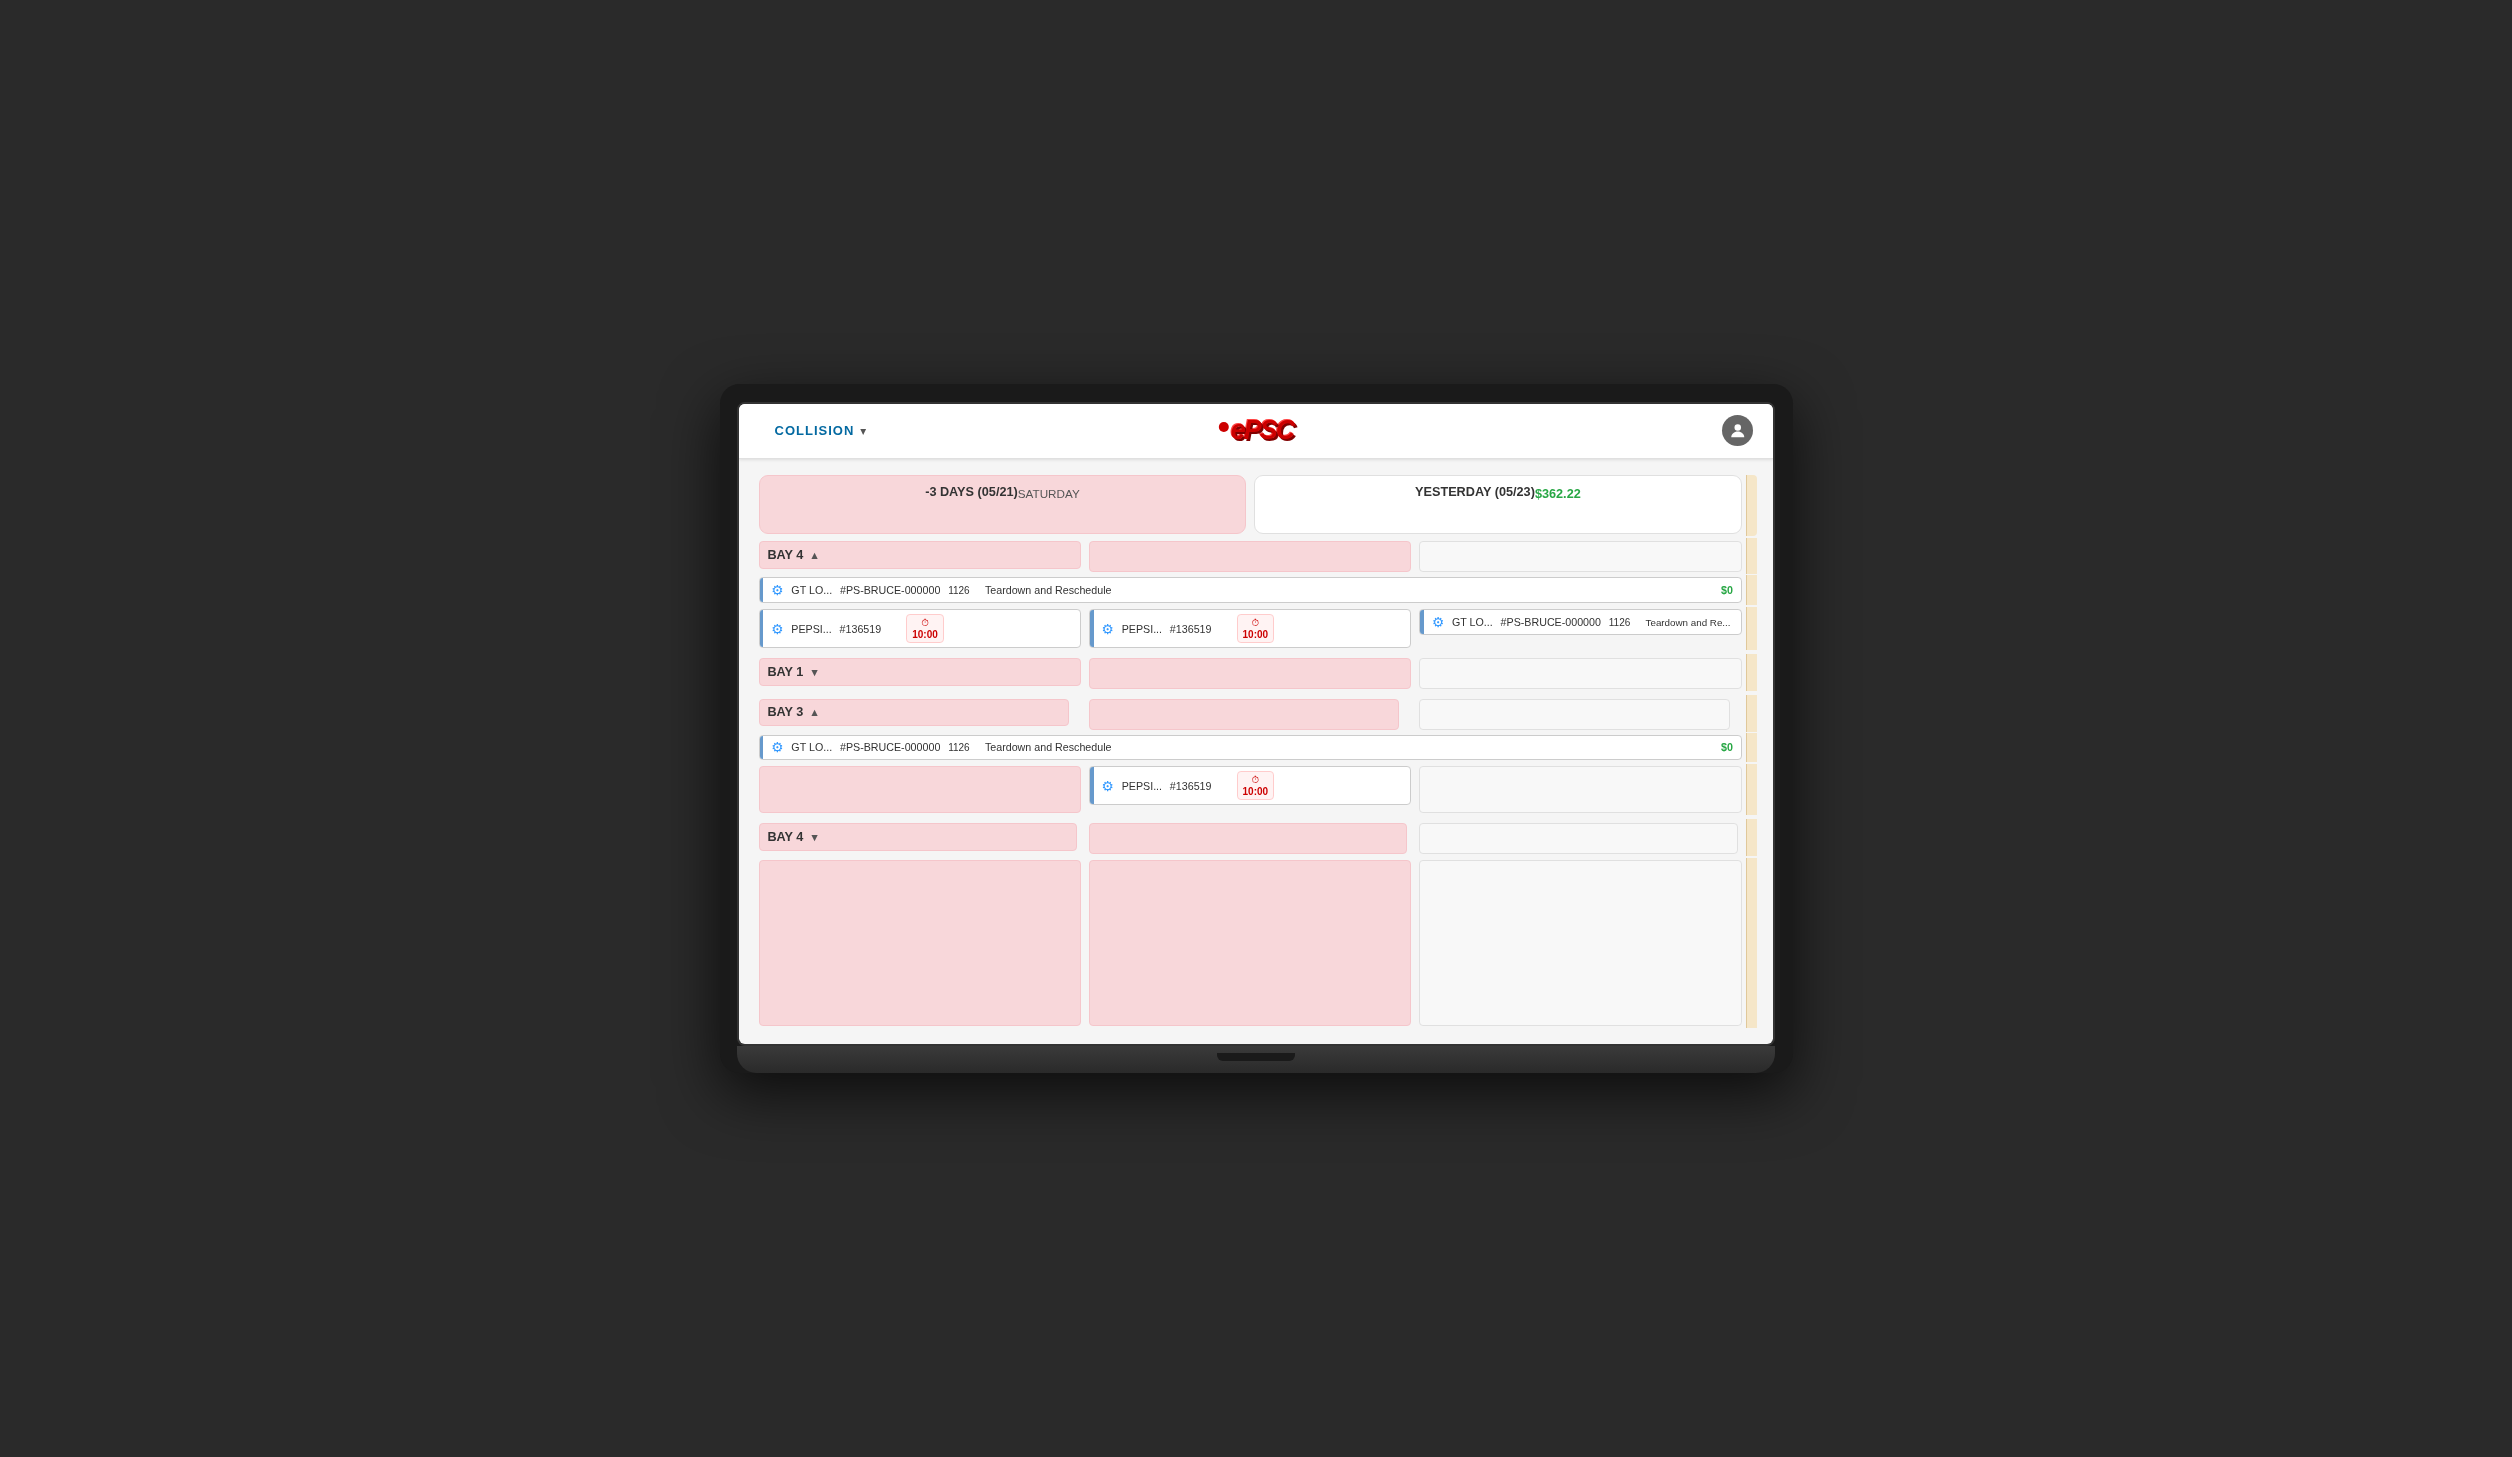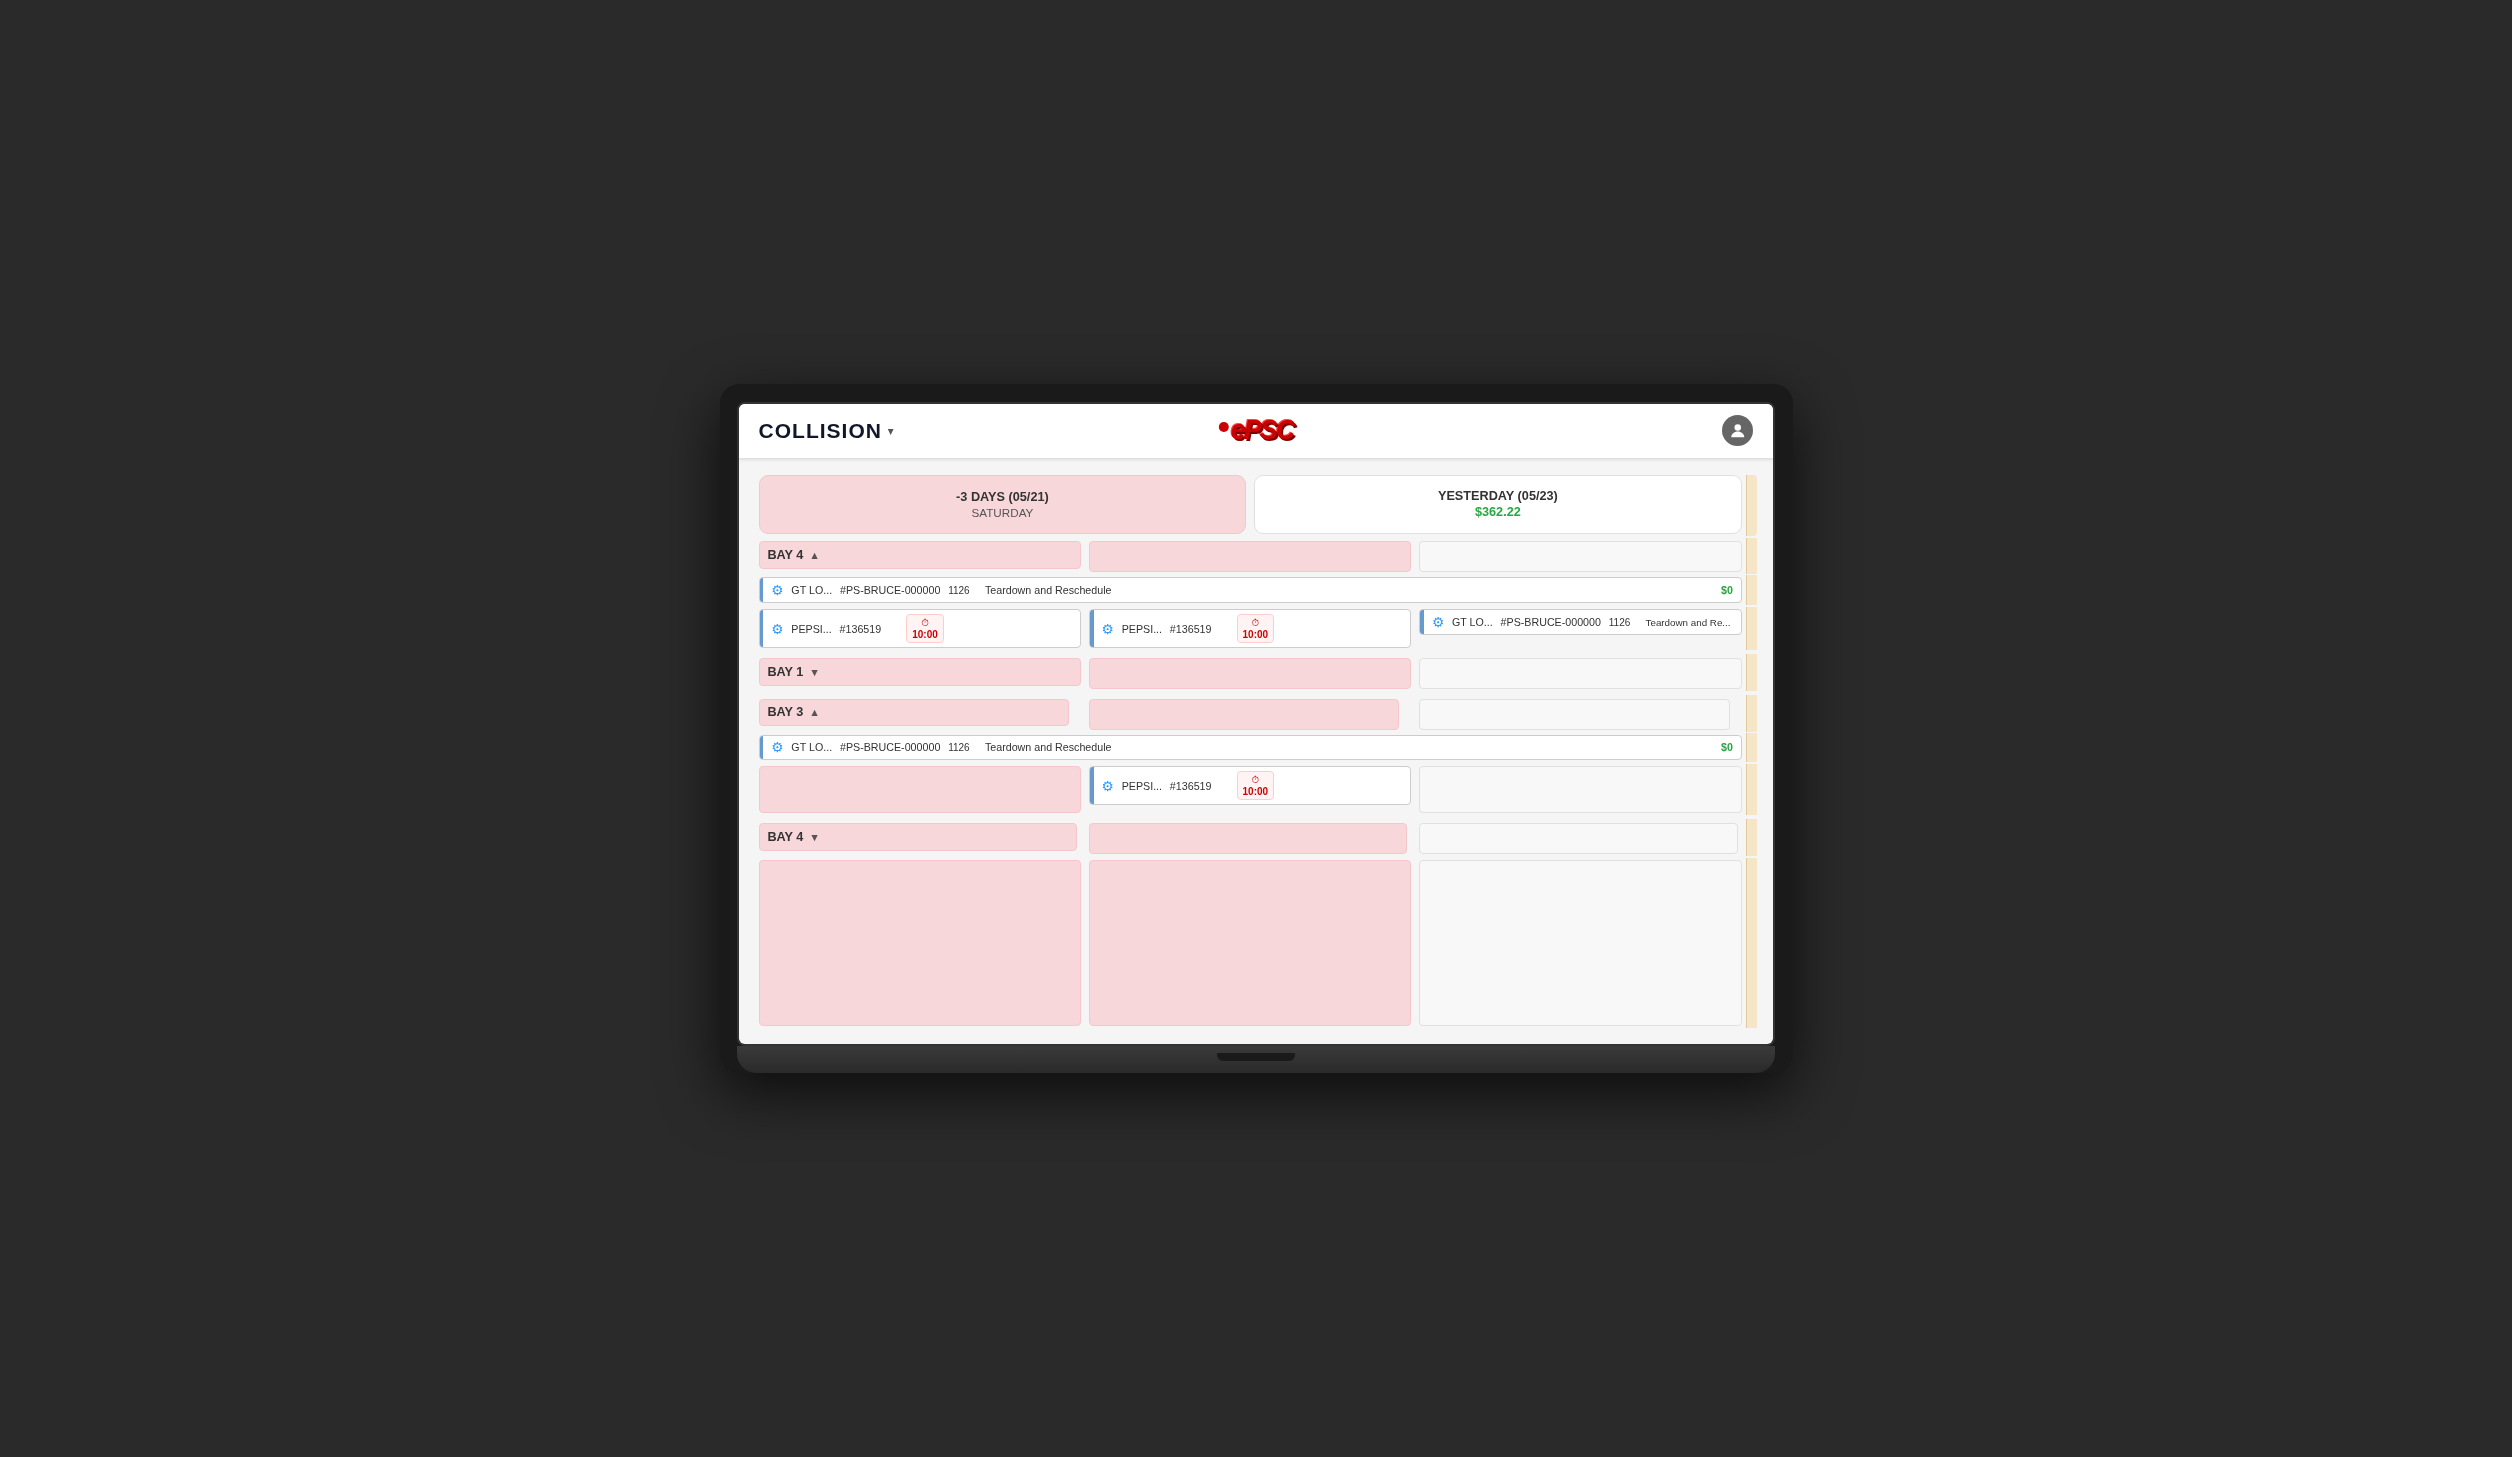--- a/index.html
+++ b/index.html
@@ -56,24 +56,25 @@
       padding: 0 19.5px;
       border-bottom: 1px solid #e0e0e0;
       box-shadow: 0 1px 2.9px rgba(0,0,0,0.1);
     }
     .header-left {
       display: flex;
       align-items: center;
       gap: 5.9px;
     }
     .collision-text {
-      font-size: 21px;
+      font-size: 13px;
       font-weight: 700;
       letter-spacing: 1px;
-      color: #0f172a;
+      color: #0369a1;
+      margin-left: 16px;
     }
     .dropdown-arrow {
       font-size: 11.7px;
       color: #555;
     }
     .logo {
       display: flex;
       align-items: center;
       position: absolute;
       left: 50%;
@@ -117,22 +118,22 @@
     
     .col-header {
       background: #f8d7da;
       border: 1px solid #f5c6cb;
       border-radius: 9px;
       padding: 9.8px;
       text-align: center;
       margin: 0 3.9px 2px 3.9px;
       min-height: 59px;
       display: flex;
-      flex-direction: column;
-      align-items: center;
+      flex-direction: row;
+      align-items: flex-start;
       justify-content: center;
     }
     .col-header.yesterday {
       background: #fff;
       border: 1px solid #e0e0e0;
     }
     .col-header-date {
       font-size: 12.7px;
       font-weight: 600;
       color: #333;

